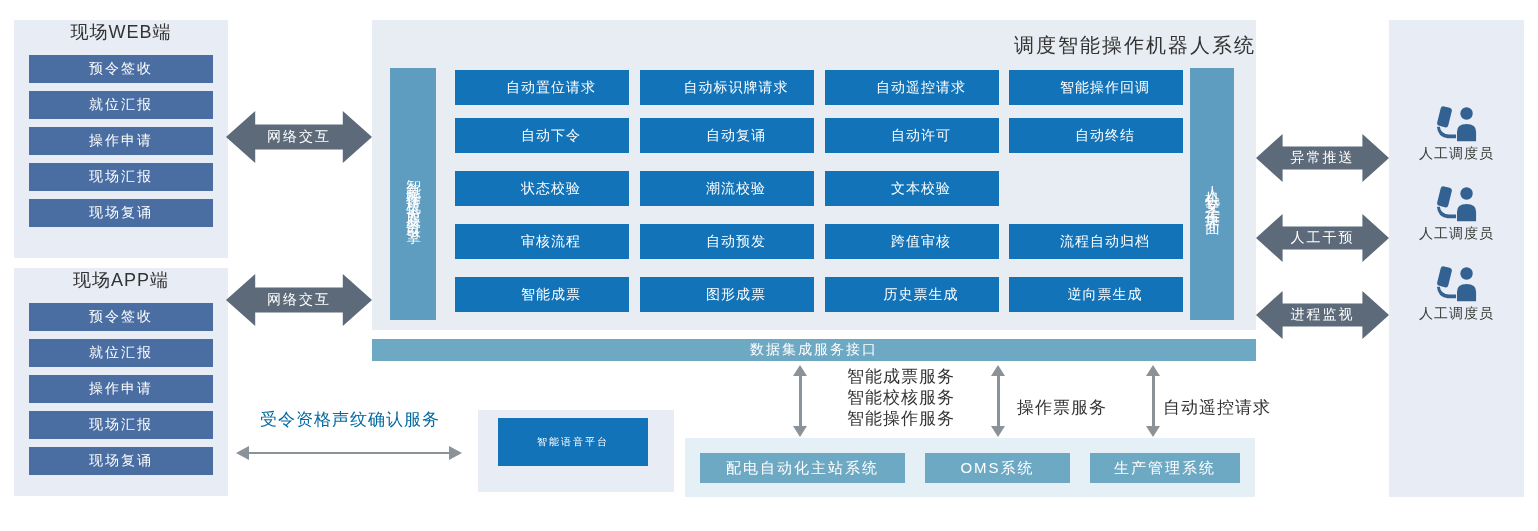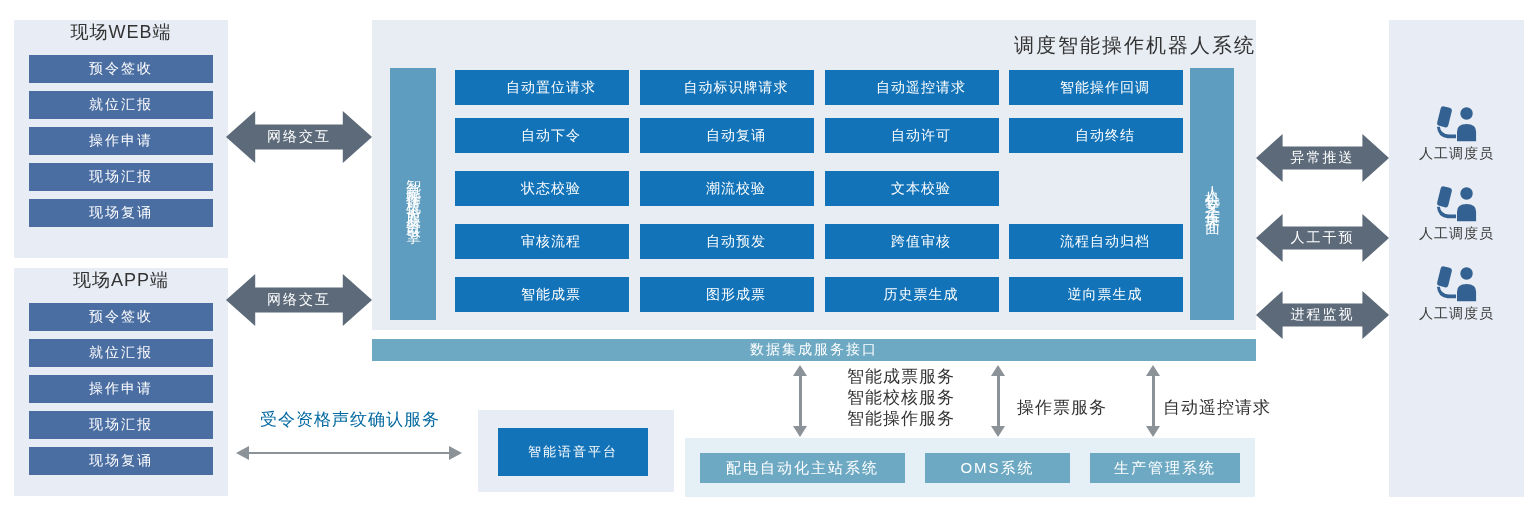--- a/index.html
+++ b/index.html
@@ -52,22 +52,22 @@
   #voicelabel{position:absolute;left:238px;top:408px;width:224px;text-align:center;font-size:17px;color:#0369a1;letter-spacing:1px;}
   .harrow{position:absolute;height:14px;}
   .harrow .shaft{position:absolute;left:9px;right:9px;top:6px;height:2px;background:#8b9298;}
   .harrow .hl{position:absolute;left:0;top:0;width:0;height:0;
               border-top:7px solid transparent;border-bottom:7px solid transparent;border-right:13px solid #8b9298;}
   .harrow .hr{position:absolute;right:0;top:0;width:0;height:0;
               border-top:7px solid transparent;border-bottom:7px solid transparent;border-left:13px solid #8b9298;}
   #voicearrow{left:236px;top:446px;width:226px;}
 
   #voicepanel{position:absolute;left:478px;top:410px;width:196px;height:82px;background:#e8ecf4;}
-  #voicebox{position:absolute;left:20px;top:18px;width:150px;height:48px;background:#1273b9;color:#fff;
-            font-size:13px;letter-spacing:2px;display:flex;align-items:center;justify-content:center;}
+  #voicebox{position:absolute;left:20px;top:8px;width:150px;height:48px;background:#1273b9;color:#fff;
+            font-size:10px;letter-spacing:2px;display:flex;align-items:center;justify-content:center;}
 
   #systemspanel{position:absolute;left:685px;top:438px;width:570px;height:59px;background:#e5f0f6;}
   .sysbox{position:absolute;top:453px;height:30px;background:#6ea9c4;color:#fff;font-size:15px;
           letter-spacing:2px;display:flex;align-items:center;justify-content:center;}
   #sys1{left:700px;width:205px;}
   #sys2{left:925px;width:145px;}
   #sys3{left:1090px;width:150px;}
 
   .varrow{position:absolute;width:14px;height:72px;}
   .varrow .shaft{position:absolute;left:5.5px;top:8px;bottom:8px;width:3px;background:#8b9298;}

